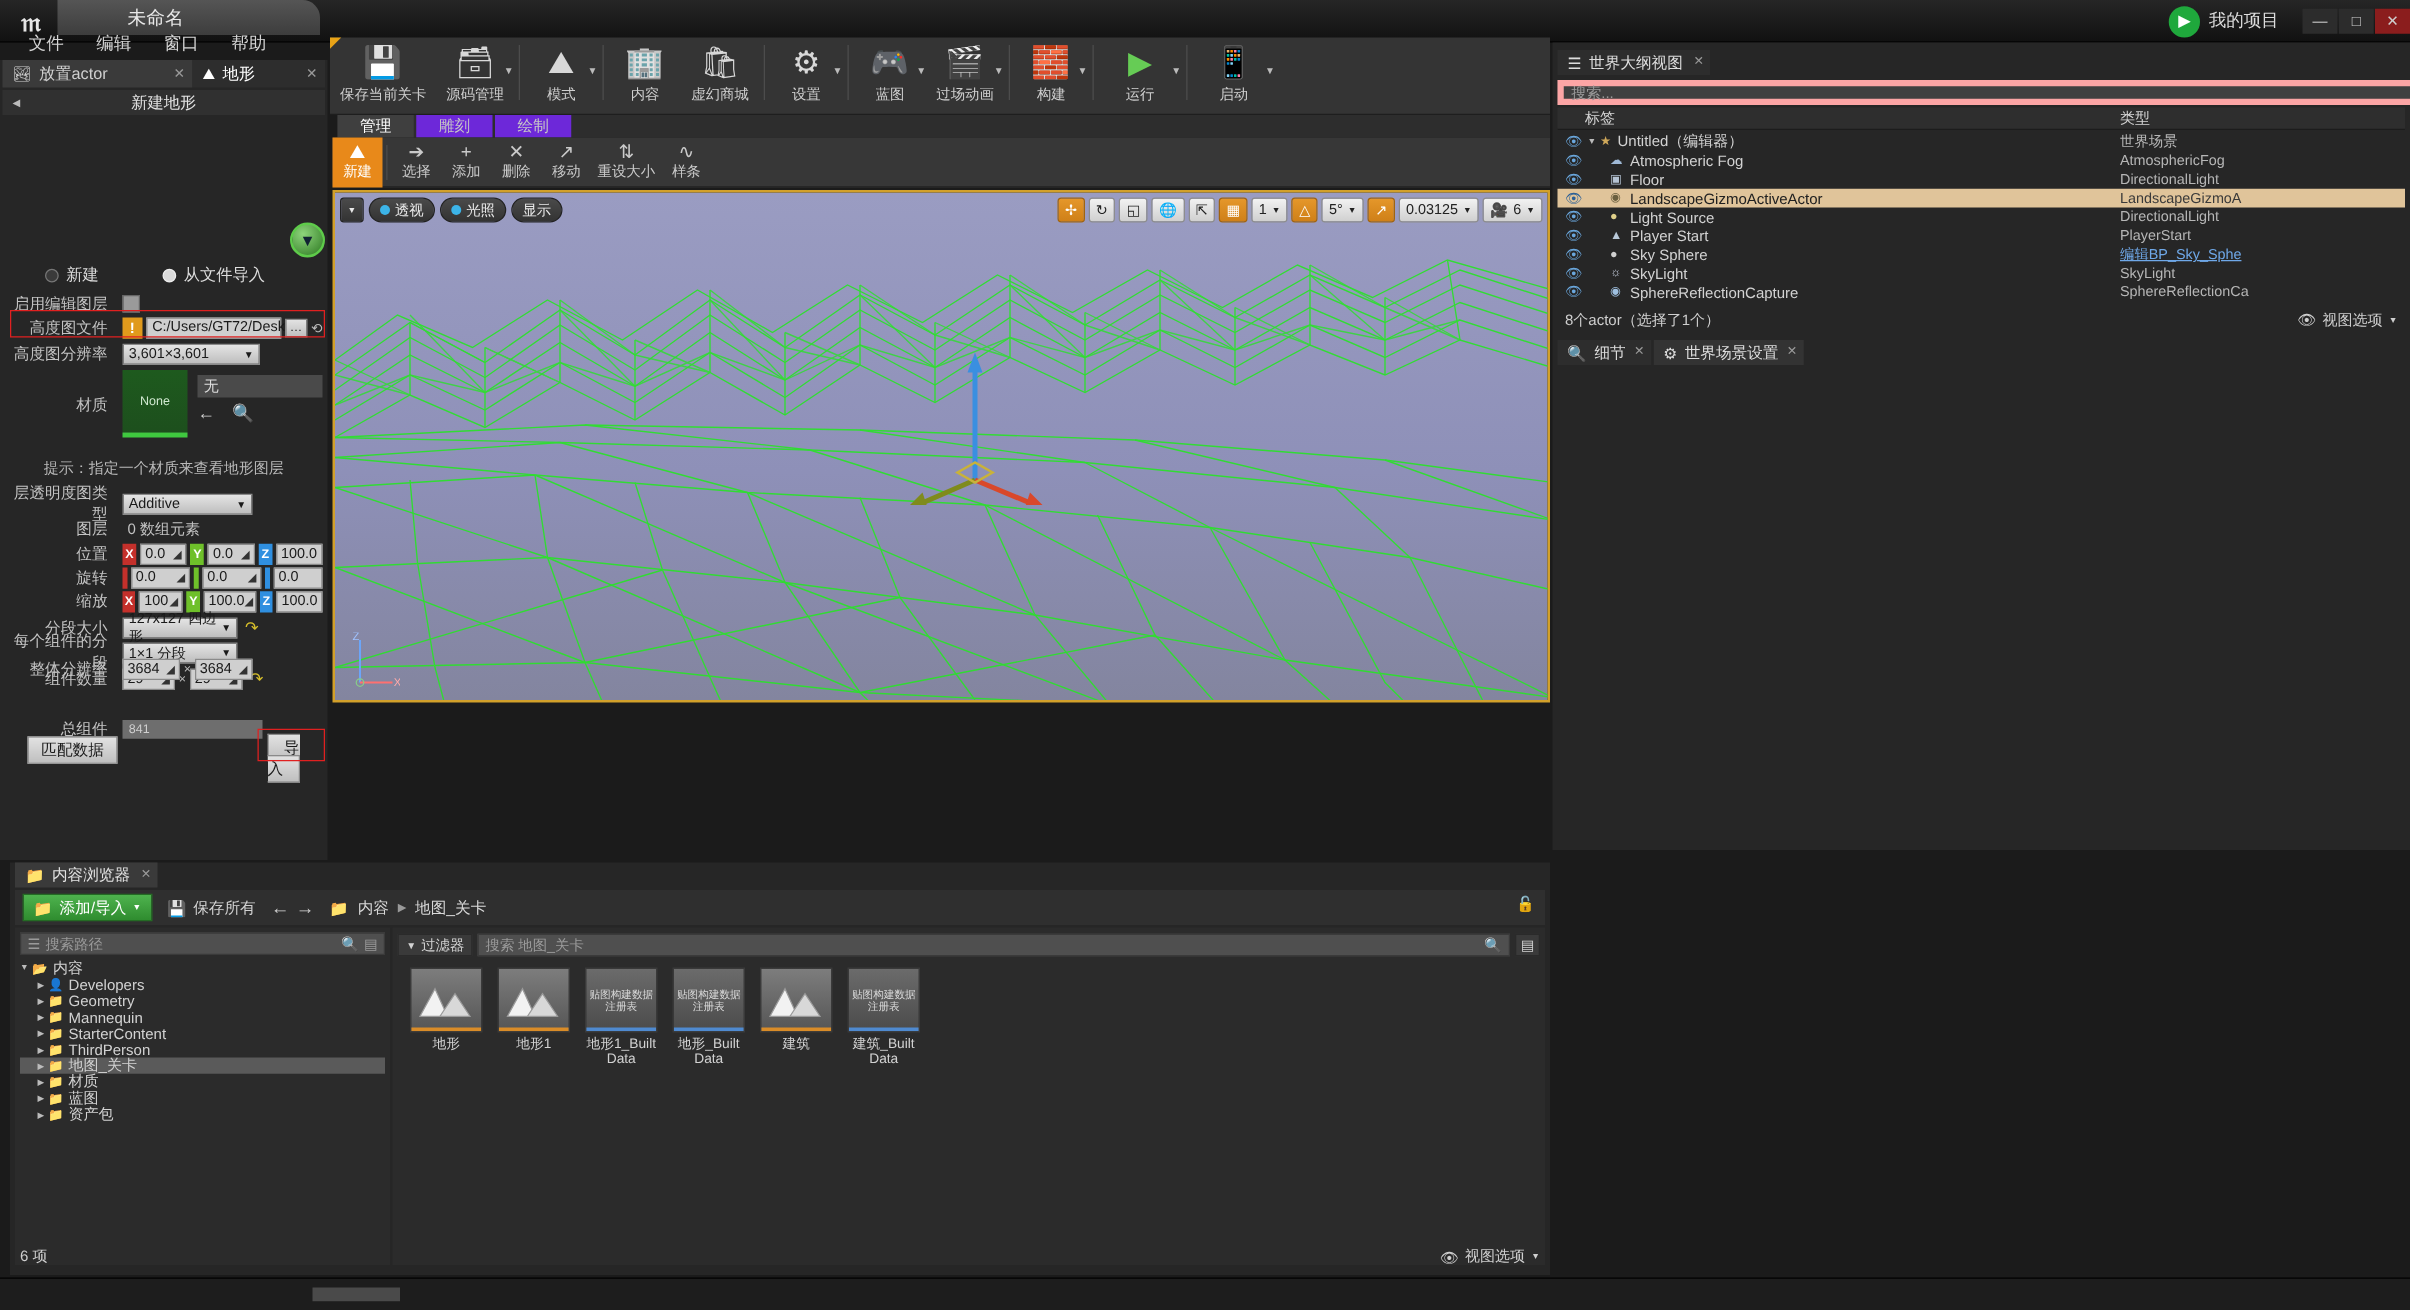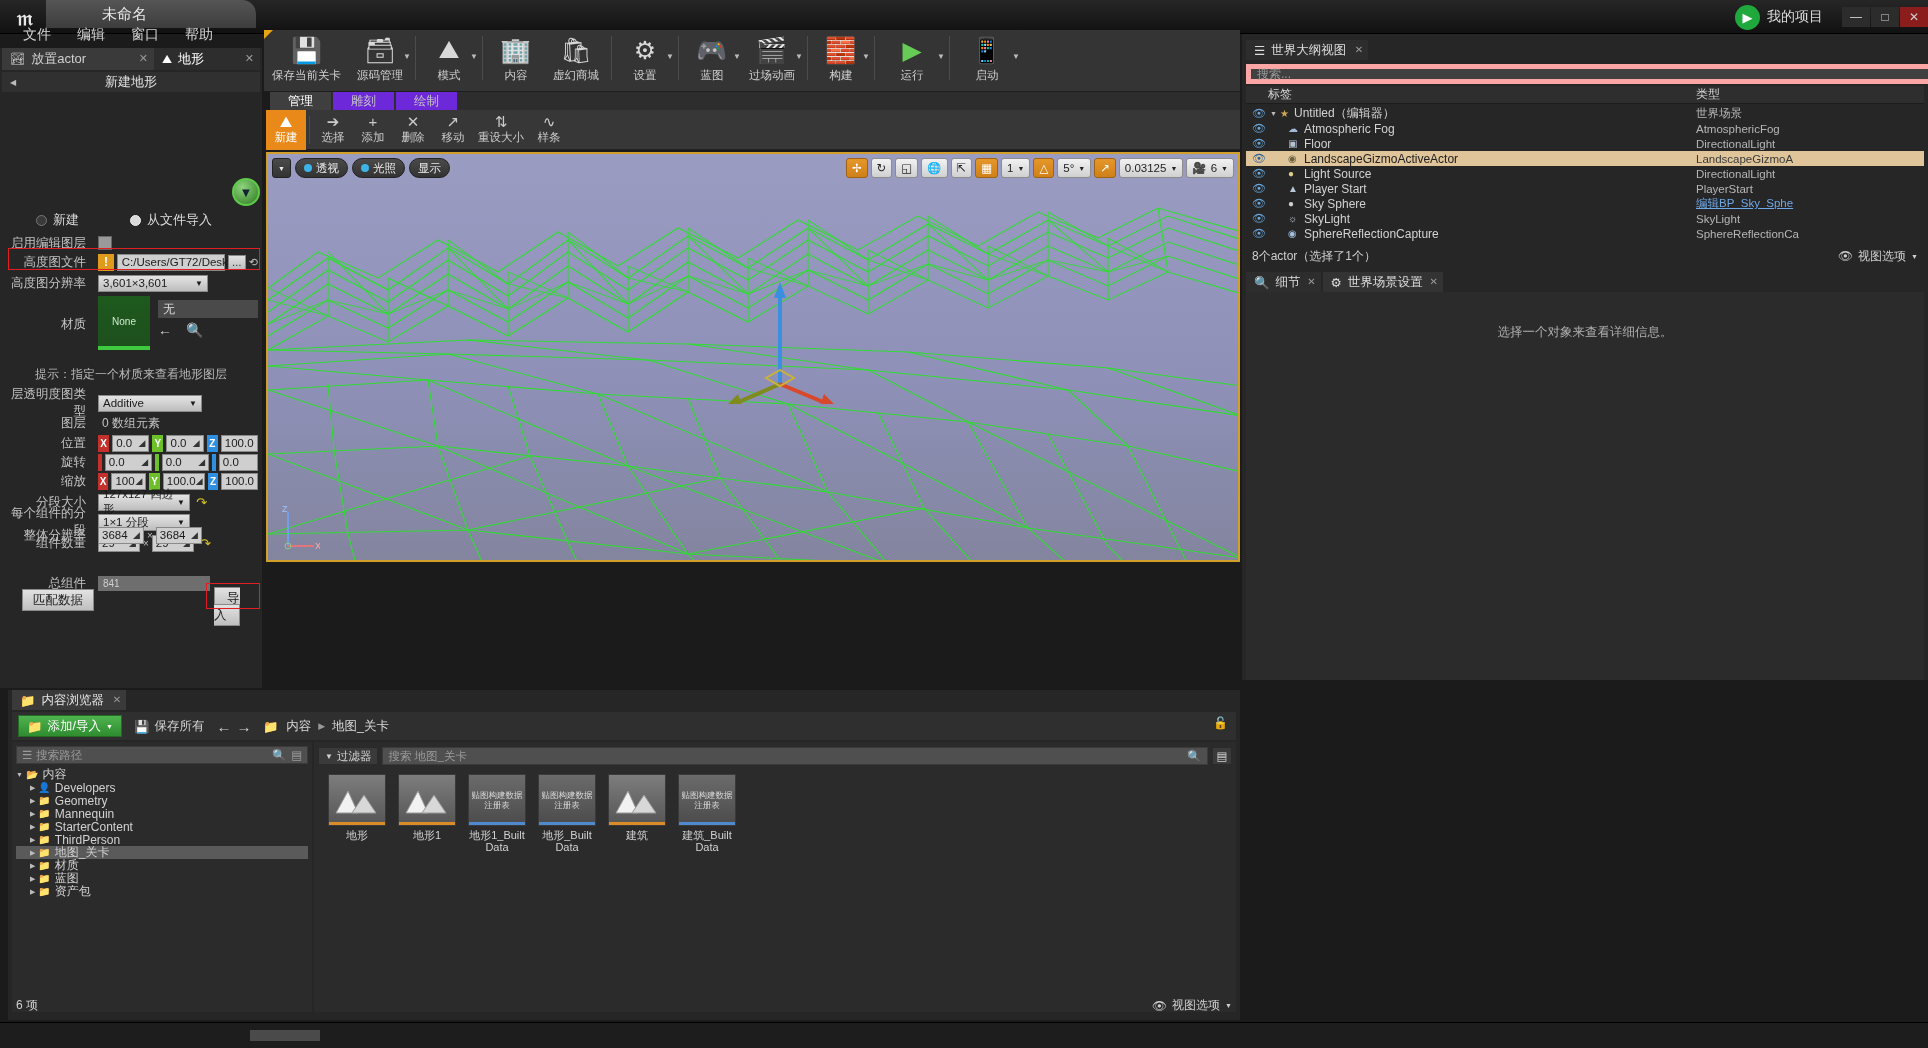--- a/index.html
+++ b/index.html
@@ -841,23 +841,20 @@
         <span>细节</span>
         <span class="x">✕</span>
       </div>
       <div class="dtab">
         <span>⚙</span>
         <span>世界场景设置</span>
         <span class="x">✕</span>
       </div>
     </div>
 
-    <div class="dbody" style="top:258px;height:388px;">
-      <span>选择一个对象来查看详细信息。</span>
-    </div>
   </div>
 
   <div class="cb" style="left:8px;top:690px;width:1232px;height:330px;">
 
     <div class="cbtabs">
       <div class="cbtab">
         <span>📁</span>
         <span>内容浏览器</span>
         <span class="x">✕</span>
       </div>

